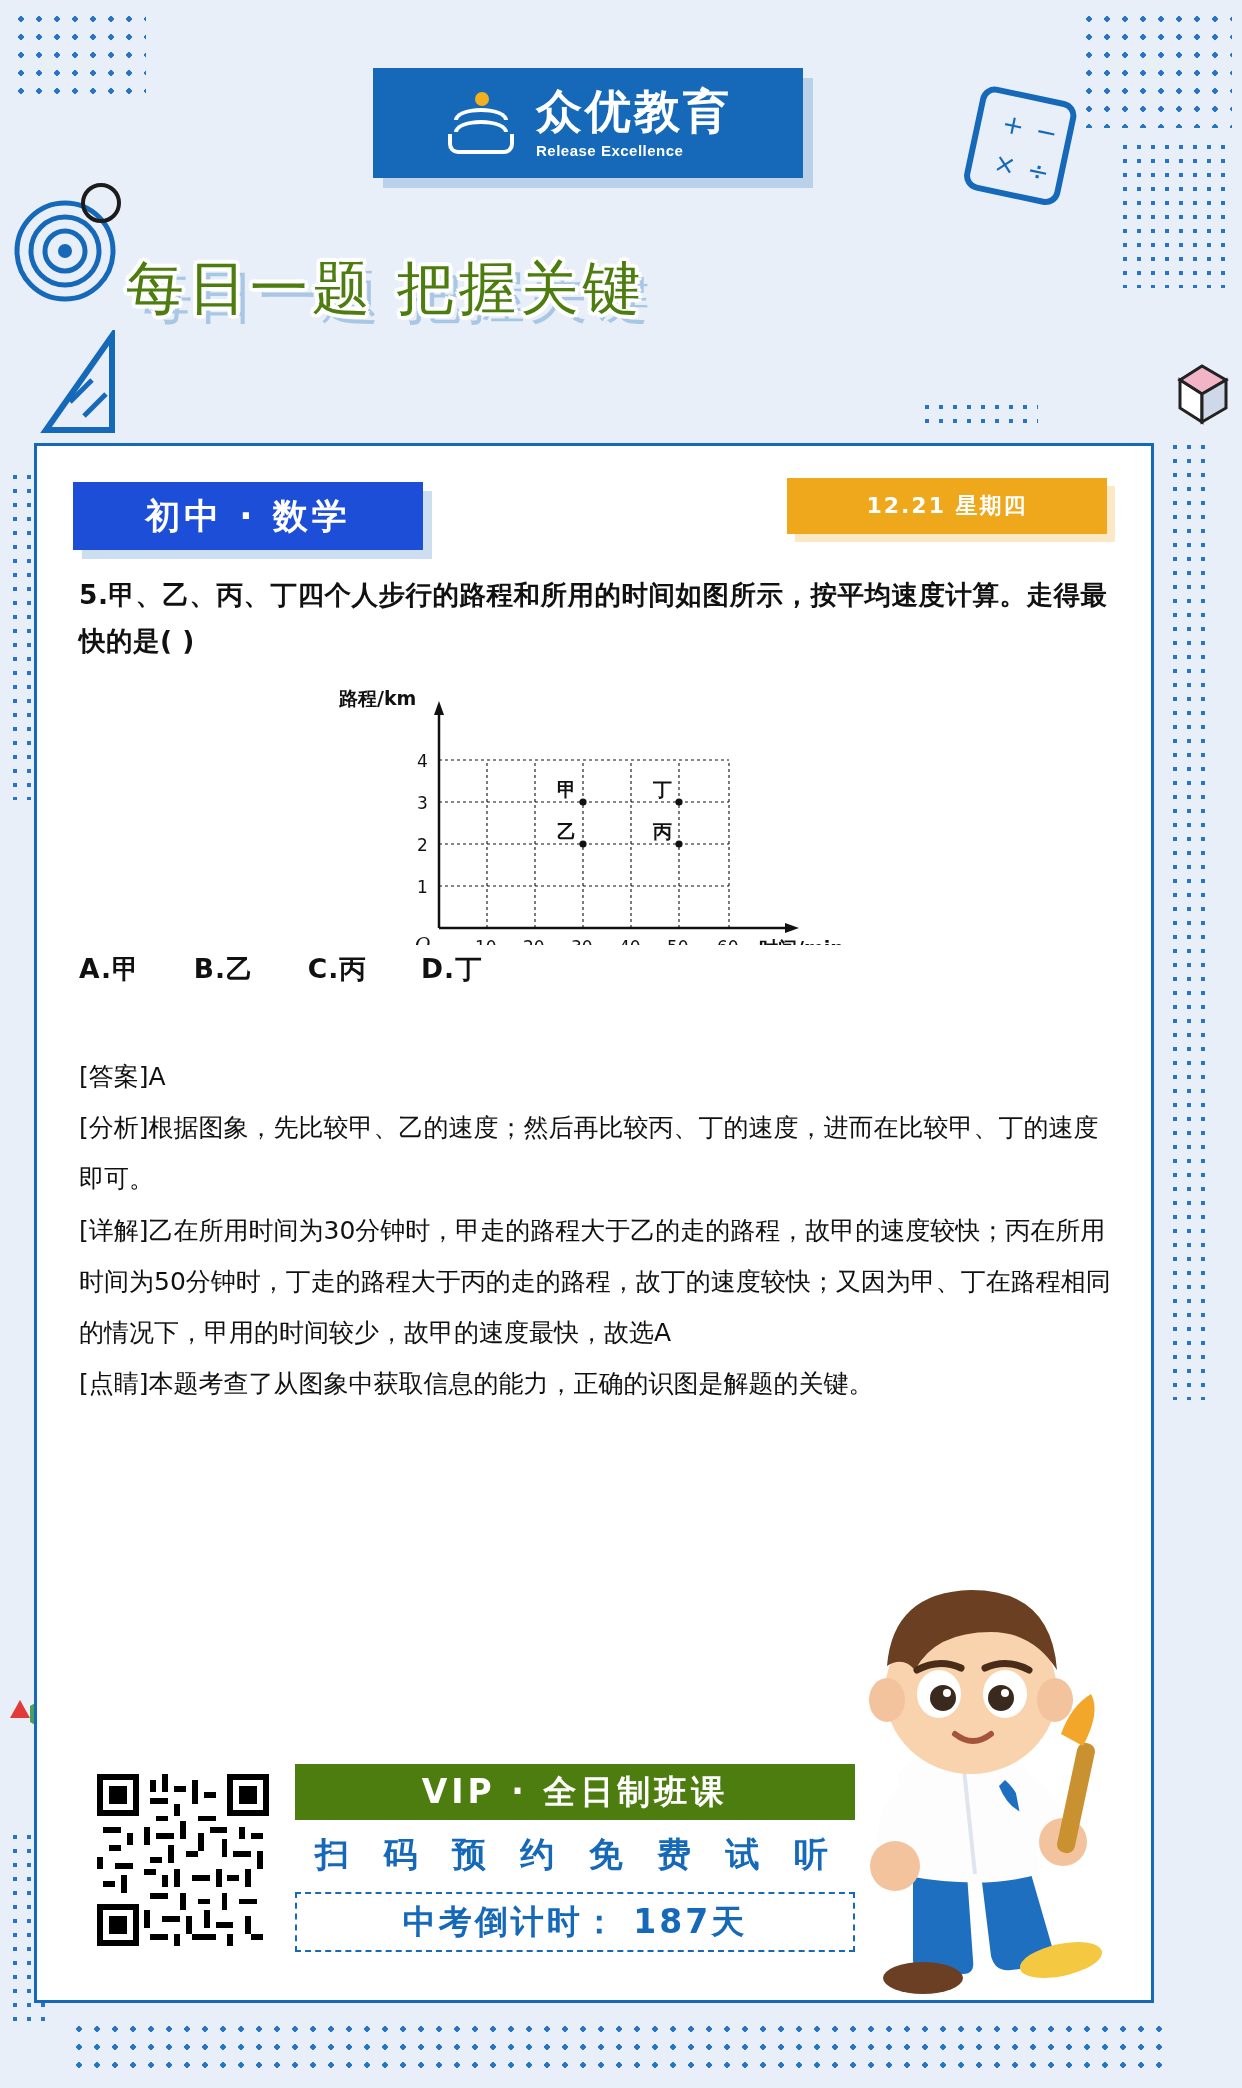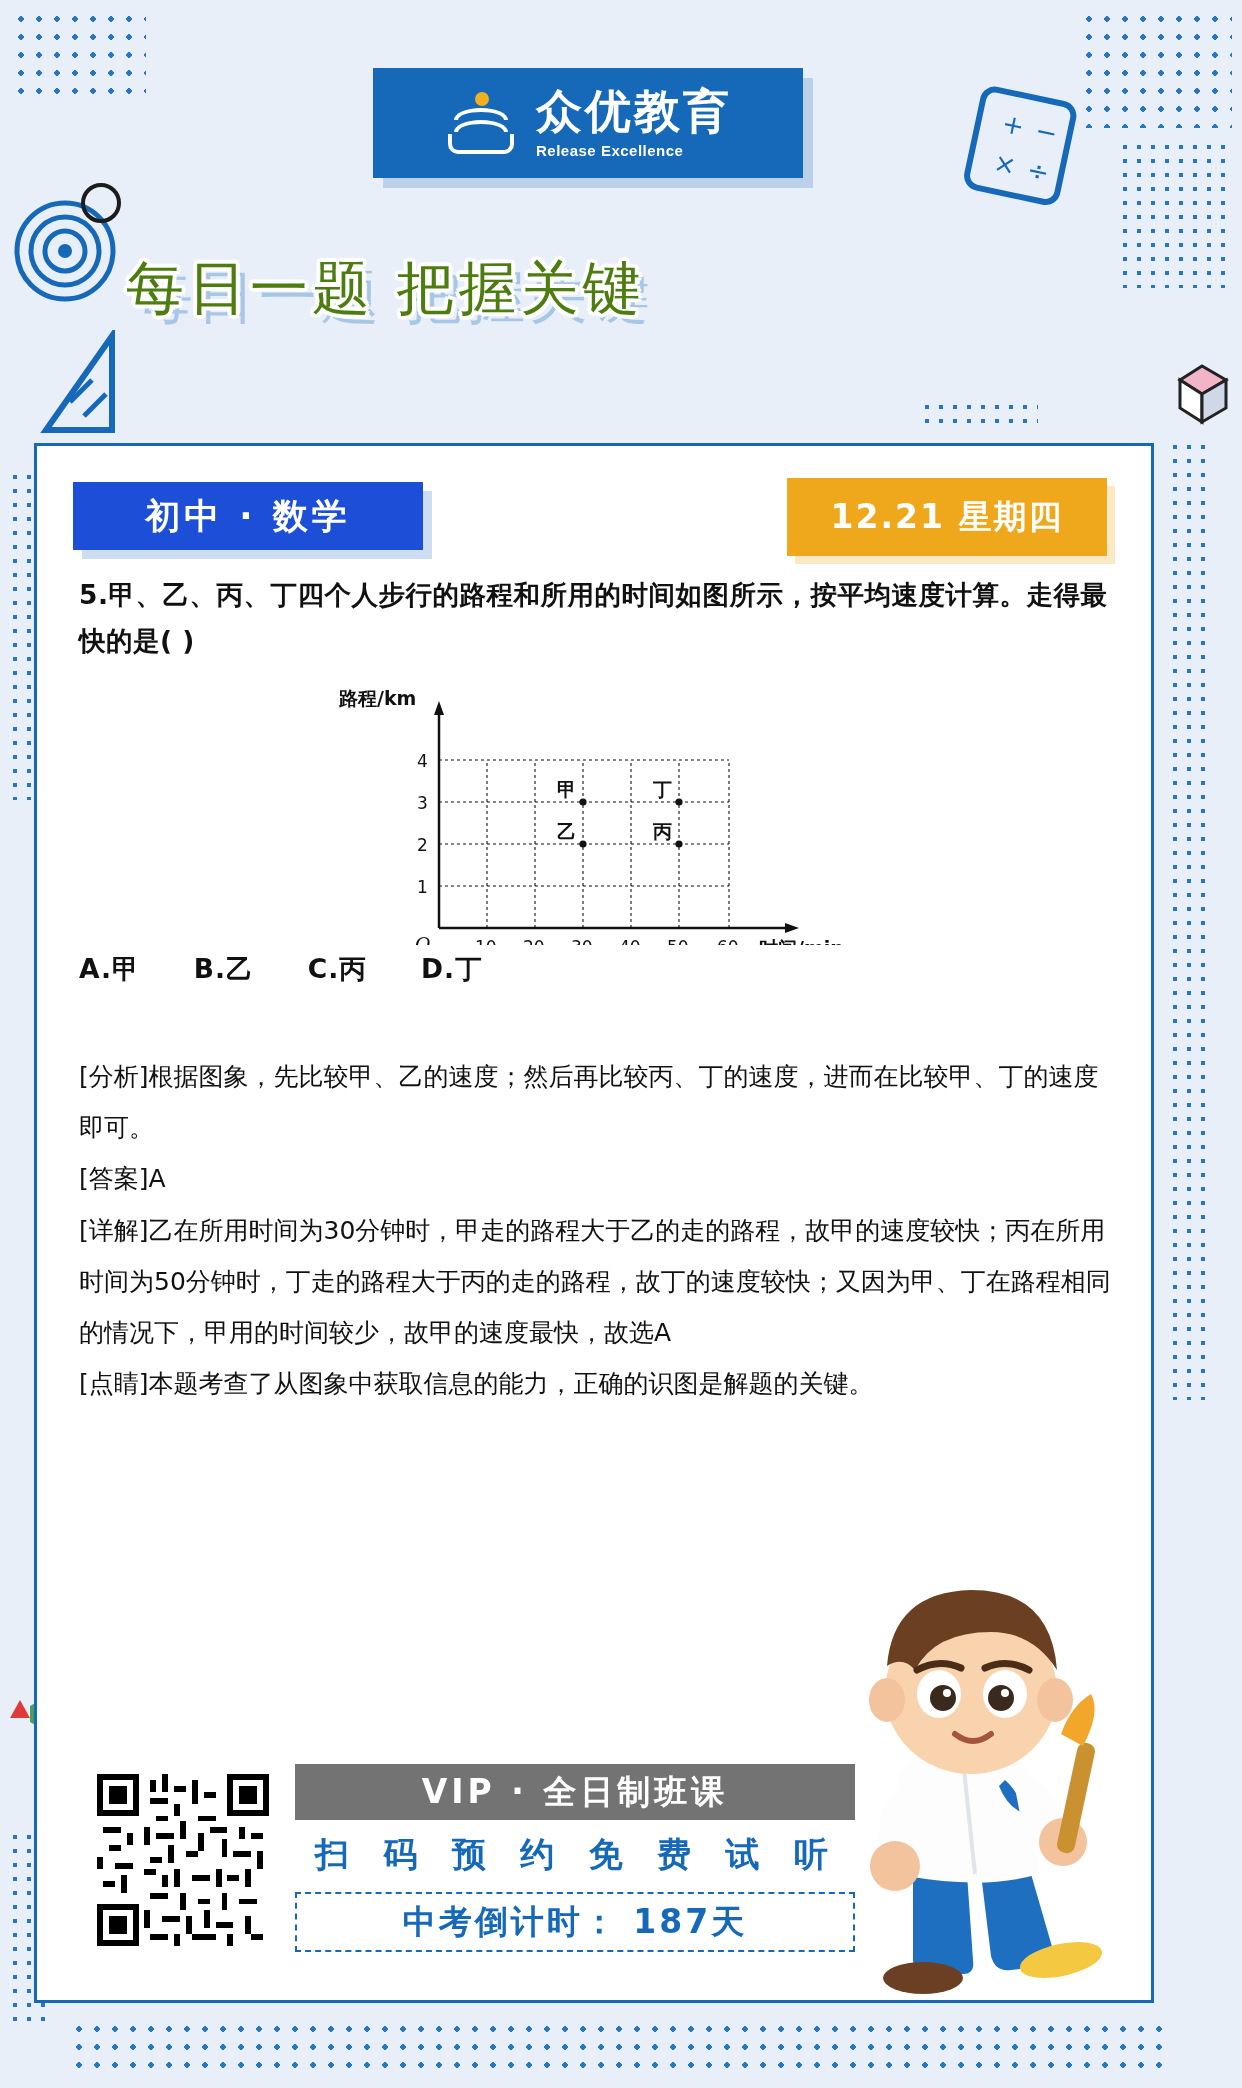--- a/index.html
+++ b/index.html
@@ -93,23 +93,23 @@
     width: 350px; height: 68px;
     background: #1d4ed8;
     color: #fff; font-size: 35px; font-weight: bold;
     display: flex; align-items: center; justify-content: center;
     letter-spacing: 4px;
     font-family: "DejaVu Sans", sans-serif;
     box-shadow: 9px 9px 0 rgba(21,105,184,.22);
   }
   .date-tab {
     position: absolute; right: 44px; top: 32px;
-    width: 320px; height: 78px;
+    width: 320px; height: 56px;
     background: #efa81b;
-    color: #fff; font-size: 33px; font-weight: bold;
+    color: #fff; font-size: 22px; font-weight: bold;
     display: flex; align-items: center; justify-content: center;
     letter-spacing: 2px;
     font-family: "DejaVu Sans", sans-serif;
     box-shadow: 8px 8px 0 rgba(239,168,27,.25);
   }
 
   .q-body {
     position: absolute; left: 42px; top: 126px;
     width: 1036px;
   }
@@ -145,21 +145,21 @@
     position: absolute; left: 36px; bottom: 34px;
     width: 1046px; height: 210px;
   }
   .qr {
     position: absolute; left: 24px; top: 18px;
     width: 172px; height: 172px;
     background: #fff;
   }
   .cta-right { position: absolute; left: 222px; top: 8px; width: 560px; }
   .cta-bar {
-    width: 560px; height: 56px; background: #737373; color: #fff;
+    width: 560px; height: 56px; background: #4d7c0f; color: #fff;
     font-size: 33px; font-weight: bold; letter-spacing: 4px;
     display: flex; align-items: center; justify-content: center;
     font-family: "DejaVu Sans", sans-serif;
   }
   .cta-sub {
     width: 560px; margin-top: 12px;
     text-align: center; color: #1569b8;
     font-size: 34px; font-weight: bold; letter-spacing: 7px;
     font-family: Liberation Mono, monospace;
   }
@@ -292,22 +292,22 @@
       </div>
 
       <div class="options">
         <span>A.甲</span>
         <span>B.乙</span>
         <span>C.丙</span>
         <span>D.丁</span>
       </div>
 
       <div class="solution">
+        <p>[答案]A</p>
         <p>[分析]根据图象，先比较甲、乙的速度；然后再比较丙、丁的速度，进而在比较甲、丁的速度即可。</p>
-        <p>[答案]A</p>
         <p>[详解]乙在所用时间为30分钟时，甲走的路程大于乙的走的路程，故甲的速度较快；丙在所用时间为50分钟时，丁走的路程大于丙的走的路程，故丁的速度较快；又因为甲、丁在路程相同的情况下，甲用的时间较少，故甲的速度最快，故选A</p>
         <p>[点睛]本题考查了从图象中获取信息的能力，正确的识图是解题的关键。</p>
       </div>
     </div>
 
     <svg class="mascot" viewBox="0 0 330 420">
 
       <path d="M118 300 L118 386 Q118 400 134 400 L168 400 Q180 400 178 386 L172 300 Z" fill="#1f6fc0"></path>
       <path d="M186 300 L196 382 Q200 398 216 396 L250 392 Q262 388 258 376 L236 300 Z" fill="#1f6fc0"></path>
       <ellipse cx="128" cy="404" rx="40" ry="16" fill="#6a3f24"></ellipse>

